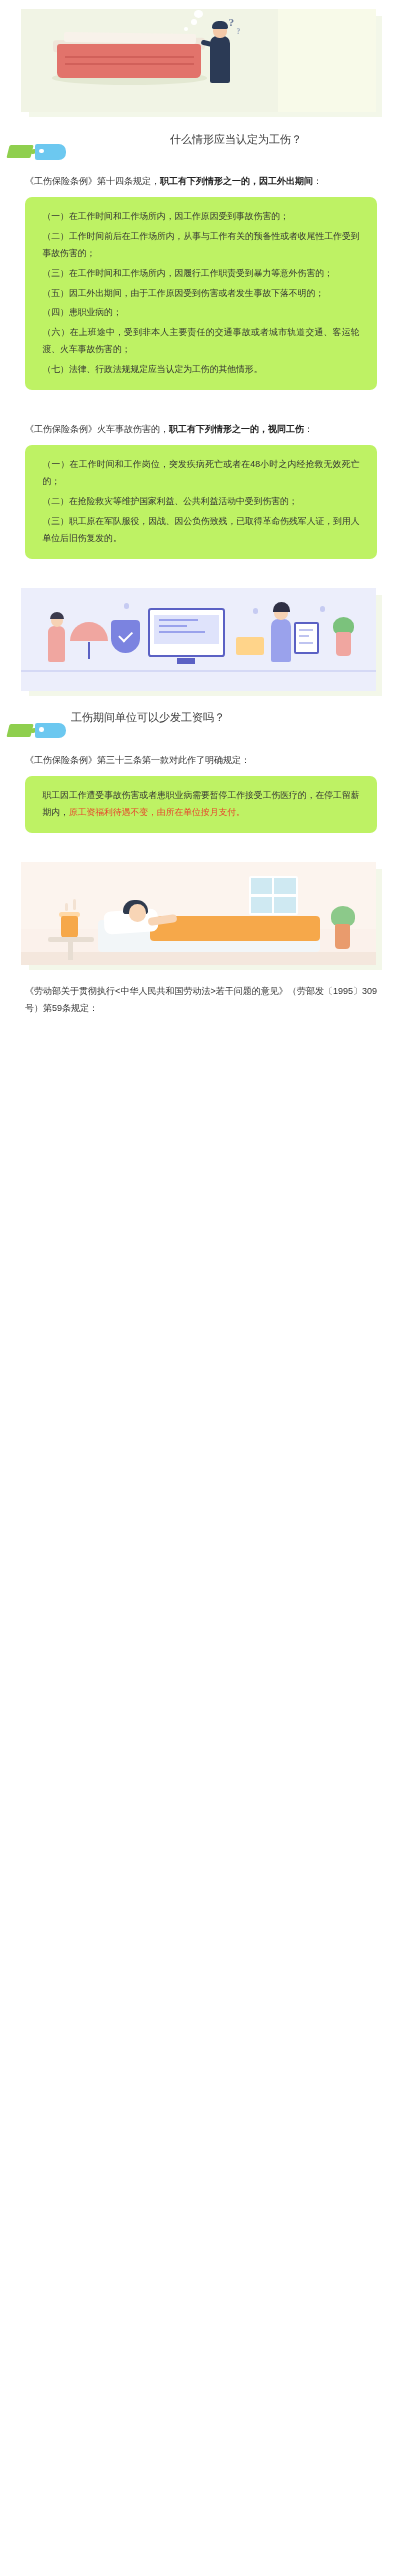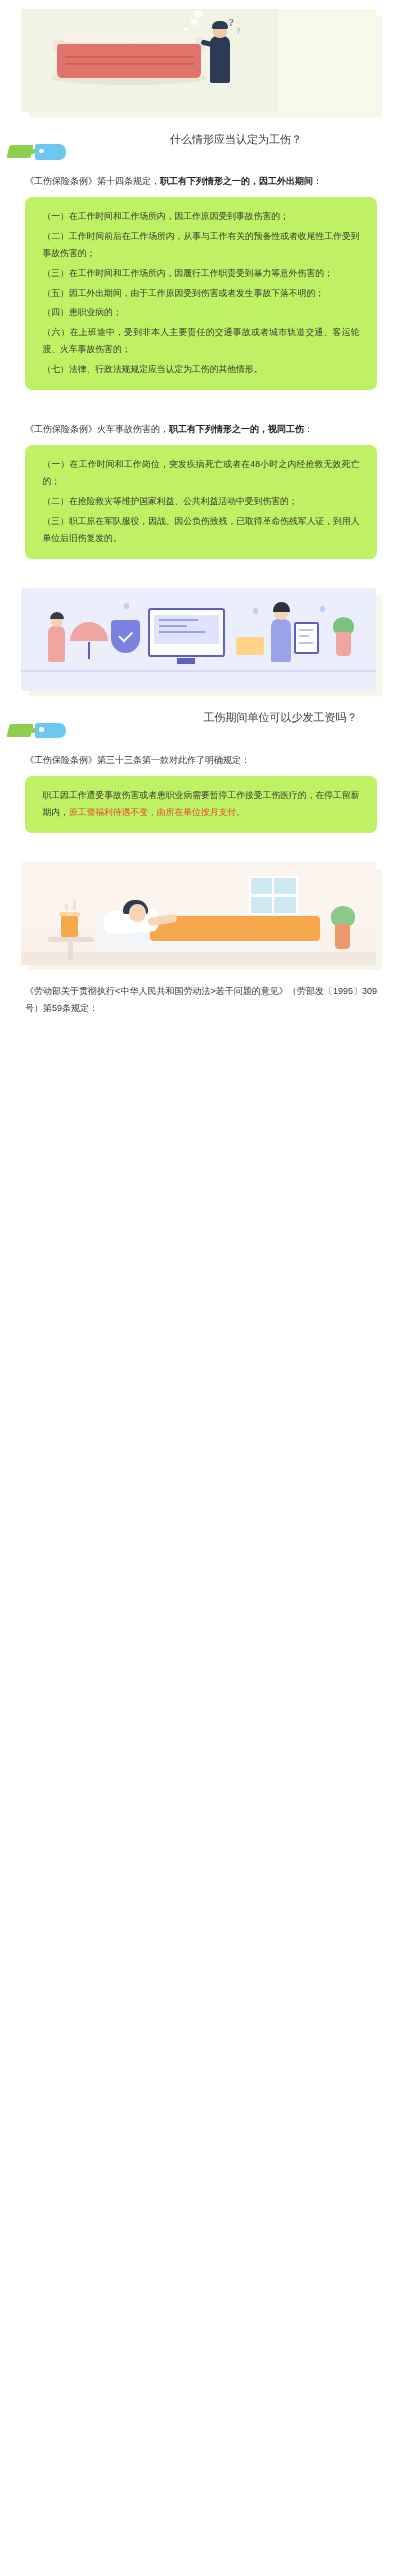--- a/index.html
+++ b/index.html
@@ -46,21 +46,21 @@
     min-height: 29px;
   }
   .qtext {
     font-size: 11px;
     line-height: 1.55;
     color: #3a3a3a;
     text-align: left;
     margin-left: 170px;
     margin-right: 15.5px;
   }
-  .qtext.wide { margin-left: 71px; text-align: right; }
+  .qtext.wide { margin-left: 71px; }
 
   
   .tag {
     position: absolute;
     left: 8.2px;
     top: 13.4px;
     width: 62px;
     height: 17.5px;
   }
   .tag .green {

